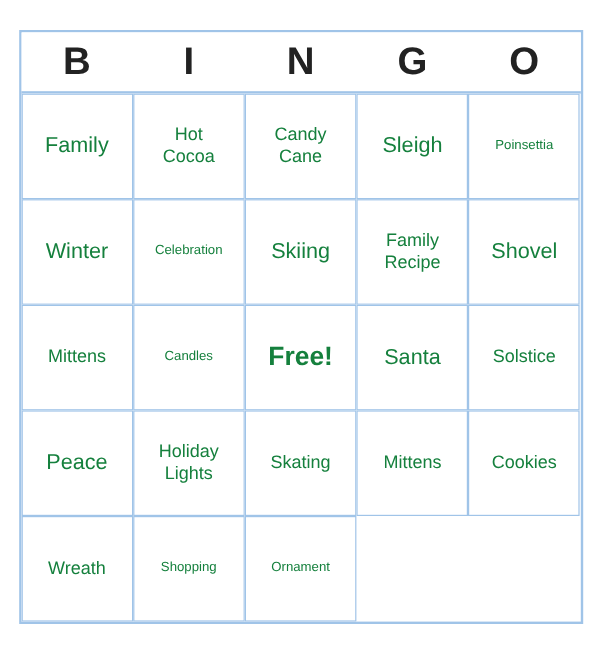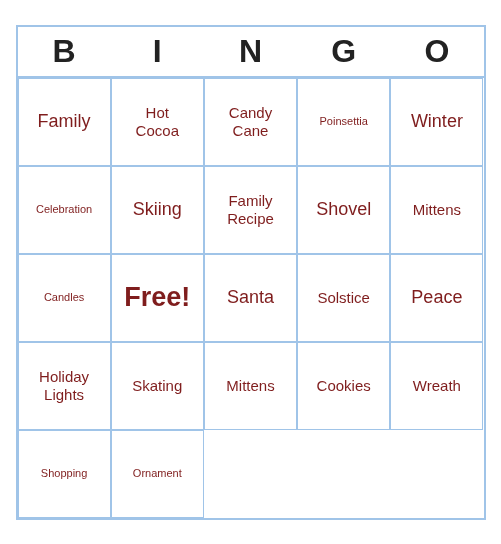--- a/index.html
+++ b/index.html
@@ -35,40 +35,40 @@
       border-top: 2px solid #a0c4e8;
     }
     .bingo-cell {
       border: 1px solid #a0c4e8;
       display: flex;
       align-items: center;
       justify-content: center;
       text-align: center;
       height: 88px;
       padding: 4px 3px;
-      color: #7f1d1d;
+      color: #15803d;
       background: #fff;
     }
     .bingo-cell span {
       display: block;
       line-height: 1.2;
     }
     .size-large {
       font-size: 18px;
       font-weight: 500;
     }
     .size-medium {
       font-size: 15px;
       font-weight: 400;
     }
     .size-small {
       font-size: 11px;
     }
     .size-free {
-      font-size: 27px;
+      font-size: 22px;
       font-weight: bold;
     }
   </style>
 </head>
 <body>
 
 <div class="bingo-card">
   <div class="bingo-header">
   <div class="bingo-header-cell">B</div>
       <div class="bingo-header-cell">I</div>
@@ -78,20 +78,23 @@
     </div>
   <div class="bingo-grid">
   <div class="bingo-cell">
         <span class="size-large">Family</span>
       </div>
       <div class="bingo-cell">
         <span class="size-medium">Hot<br>Cocoa</span>
       </div>
       <div class="bingo-cell">
         <span class="size-medium">Candy<br>Cane</span>
+      </div>
+      <div class="bingo-cell">
+        <span class="size-large">Sleigh</span>
       </div>
       <div class="bingo-cell">
         <span class="size-small">Poinsettia</span>
       </div>
       <div class="bingo-cell">
         <span class="size-large">Winter</span>
       </div>
       <div class="bingo-cell">
         <span class="size-small">Celebration</span>
       </div>

